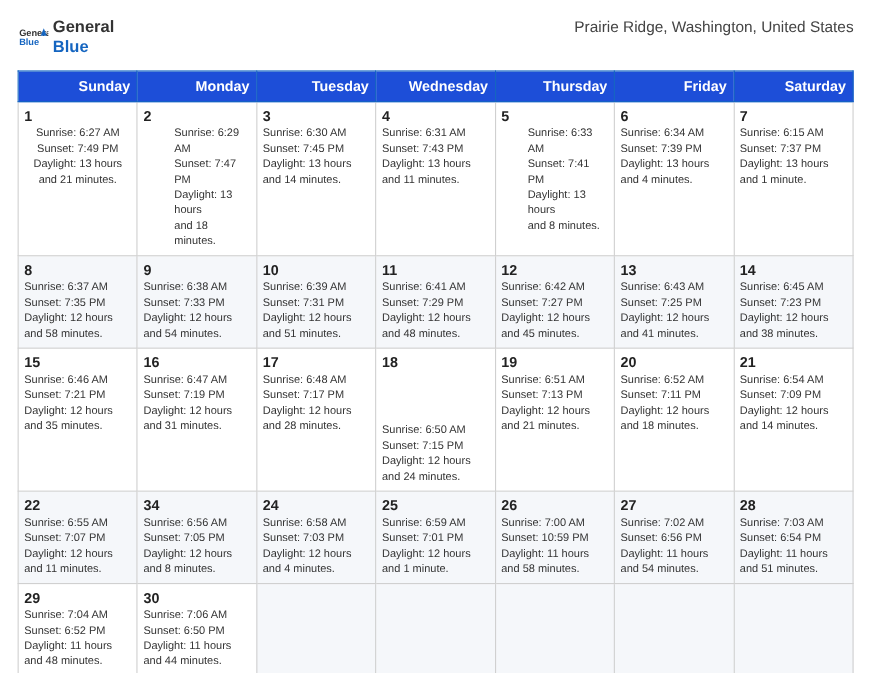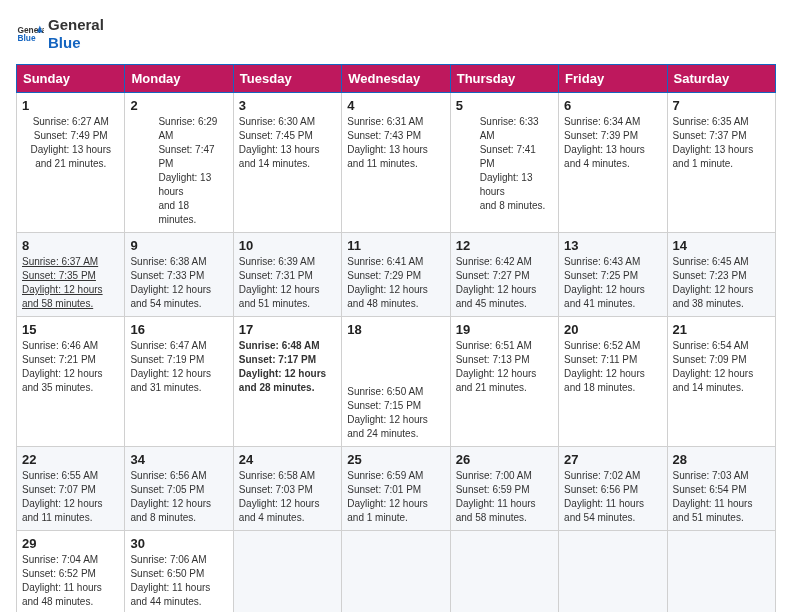--- a/index.html
+++ b/index.html
@@ -45,23 +45,23 @@
     .location-title {
       font-size: 14px;
       color: #444;
     }
     table {
       width: 100%;
       border-collapse: collapse;
       table-layout: fixed;
     }
     thead th {
-      background-color: #be185d;
+      background-color: #1d4ed8;
       color: #fff;
-      text-align: left;
+      text-align: right;
       padding: 6px 6px;
       font-size: 13px;
       font-weight: bold;
       border: 1px solid #1565c0;
     }
     tbody td {
       vertical-align: top;
       padding: 5px 5px;
       font-size: 10.5px;
       color: #222;
@@ -99,20 +99,21 @@
       <text x="2" y="18" font-size="12" font-weight="bold" fill="#333" font-family="Arial">General</text>
       <text x="2" y="30" font-size="12" font-weight="bold" fill="#1565c0" font-family="Arial">Blue</text>
       <polygon points="34,8 38,18 30,18" fill="#1565c0"></polygon>
     </svg>
     <div class="logo-text">
       <span>General</span>
       <span style="color:#1565c0;">Blue</span>
     </div>
   </div>
   <div class="title-area">
+    <div class="location-title">Prairie Ridge, Washington, United States</div>
   </div>
 </div>
 
 <table>
   <thead>
     <tr id="header-row">
     <th>Sunday</th>
         <th>Monday</th>
         <th>Tuesday</th>
         <th>Wednesday</th>
@@ -160,30 +161,30 @@
         </td>
         <td>
           <span class="day-num">6</span>
           <div class="cell-text" style="white-space: pre-line;">Sunrise: 6:34 AM
 Sunset: 7:39 PM
 Daylight: 13 hours
 and 4 minutes.</div>
         </td>
         <td>
           <span class="day-num">7</span>
-          <div class="cell-text" style="white-space: pre-line;">Sunrise: 6:35 AM
+          <div class="cell-text" style="white-space: pre-line;">Sunrise: 6:15 AM
 Sunset: 7:37 PM
 Daylight: 13 hours
 and 1 minute.</div>
         </td>
       </tr>
       <tr>
         <td>
           <span class="day-num">8</span>
-          <div class="cell-text" style="white-space: pre-line; text-decoration: underline;">Sunrise: 6:37 AM
+          <div class="cell-text" style="white-space: pre-line;">Sunrise: 6:37 AM
 Sunset: 7:35 PM
 Daylight: 12 hours
 and 58 minutes.</div>
         </td>
         <td>
           <span class="day-num">9</span>
           <div class="cell-text" style="white-space: pre-line;">Sunrise: 6:38 AM
 Sunset: 7:33 PM
 Daylight: 12 hours
 and 54 minutes.</div>
@@ -234,21 +235,21 @@
         </td>
         <td>
           <span class="day-num">16</span>
           <div class="cell-text" style="white-space: pre-line;">Sunrise: 6:47 AM
 Sunset: 7:19 PM
 Daylight: 12 hours
 and 31 minutes.</div>
         </td>
         <td>
           <span class="day-num">17</span>
-          <div class="cell-text" style="white-space: pre-line; font-weight: bold;">Sunrise: 6:48 AM
+          <div class="cell-text" style="white-space: pre-line;">Sunrise: 6:48 AM
 Sunset: 7:17 PM
 Daylight: 12 hours
 and 28 minutes.</div>
         </td>
         <td>
           <span class="day-num">18</span>
           <div class="cell-text" style="white-space: pre-line; margin-top: 48px;">Sunrise: 6:50 AM
 Sunset: 7:15 PM
 Daylight: 12 hours
 and 24 minutes.</div>
@@ -300,21 +301,21 @@
         <td>
           <span class="day-num">25</span>
           <div class="cell-text" style="white-space: pre-line;">Sunrise: 6:59 AM
 Sunset: 7:01 PM
 Daylight: 12 hours
 and 1 minute.</div>
         </td>
         <td>
           <span class="day-num">26</span>
           <div class="cell-text" style="white-space: pre-line;">Sunrise: 7:00 AM
-Sunset: 6:59 PM
+Sunset: 10:59 PM
 Daylight: 11 hours
 and 58 minutes.</div>
         </td>
         <td>
           <span class="day-num">27</span>
           <div class="cell-text" style="white-space: pre-line;">Sunrise: 7:02 AM
 Sunset: 6:56 PM
 Daylight: 11 hours
 and 54 minutes.</div>
         </td>

